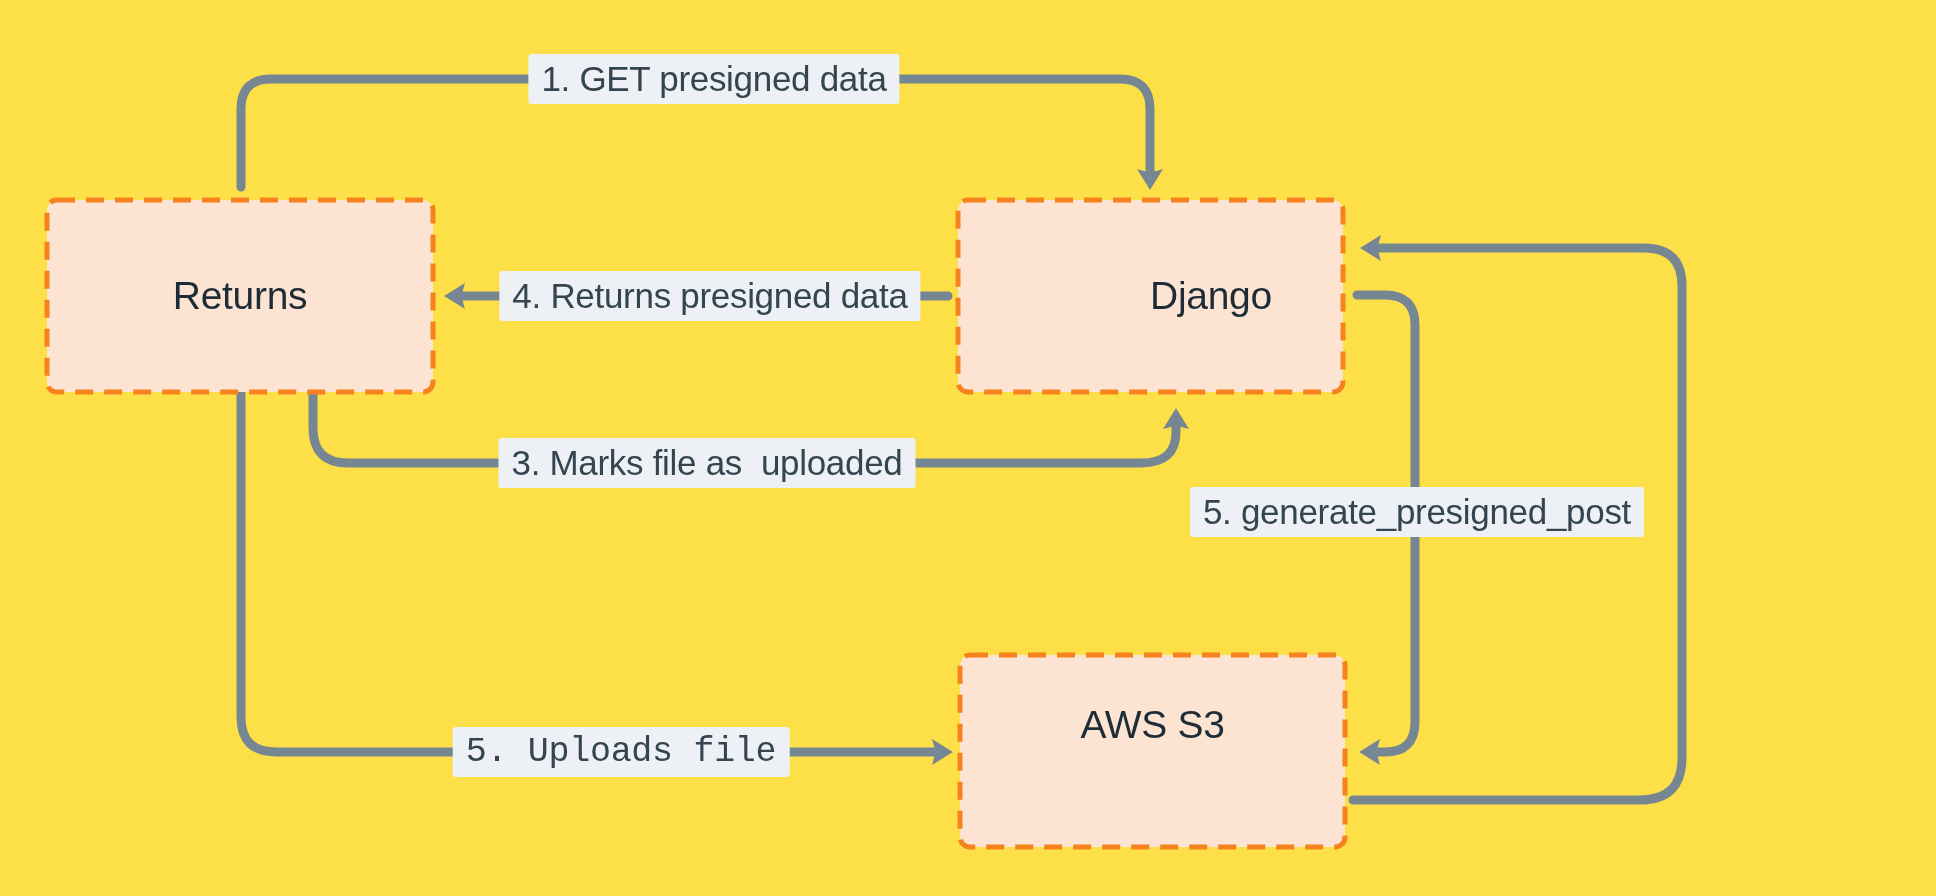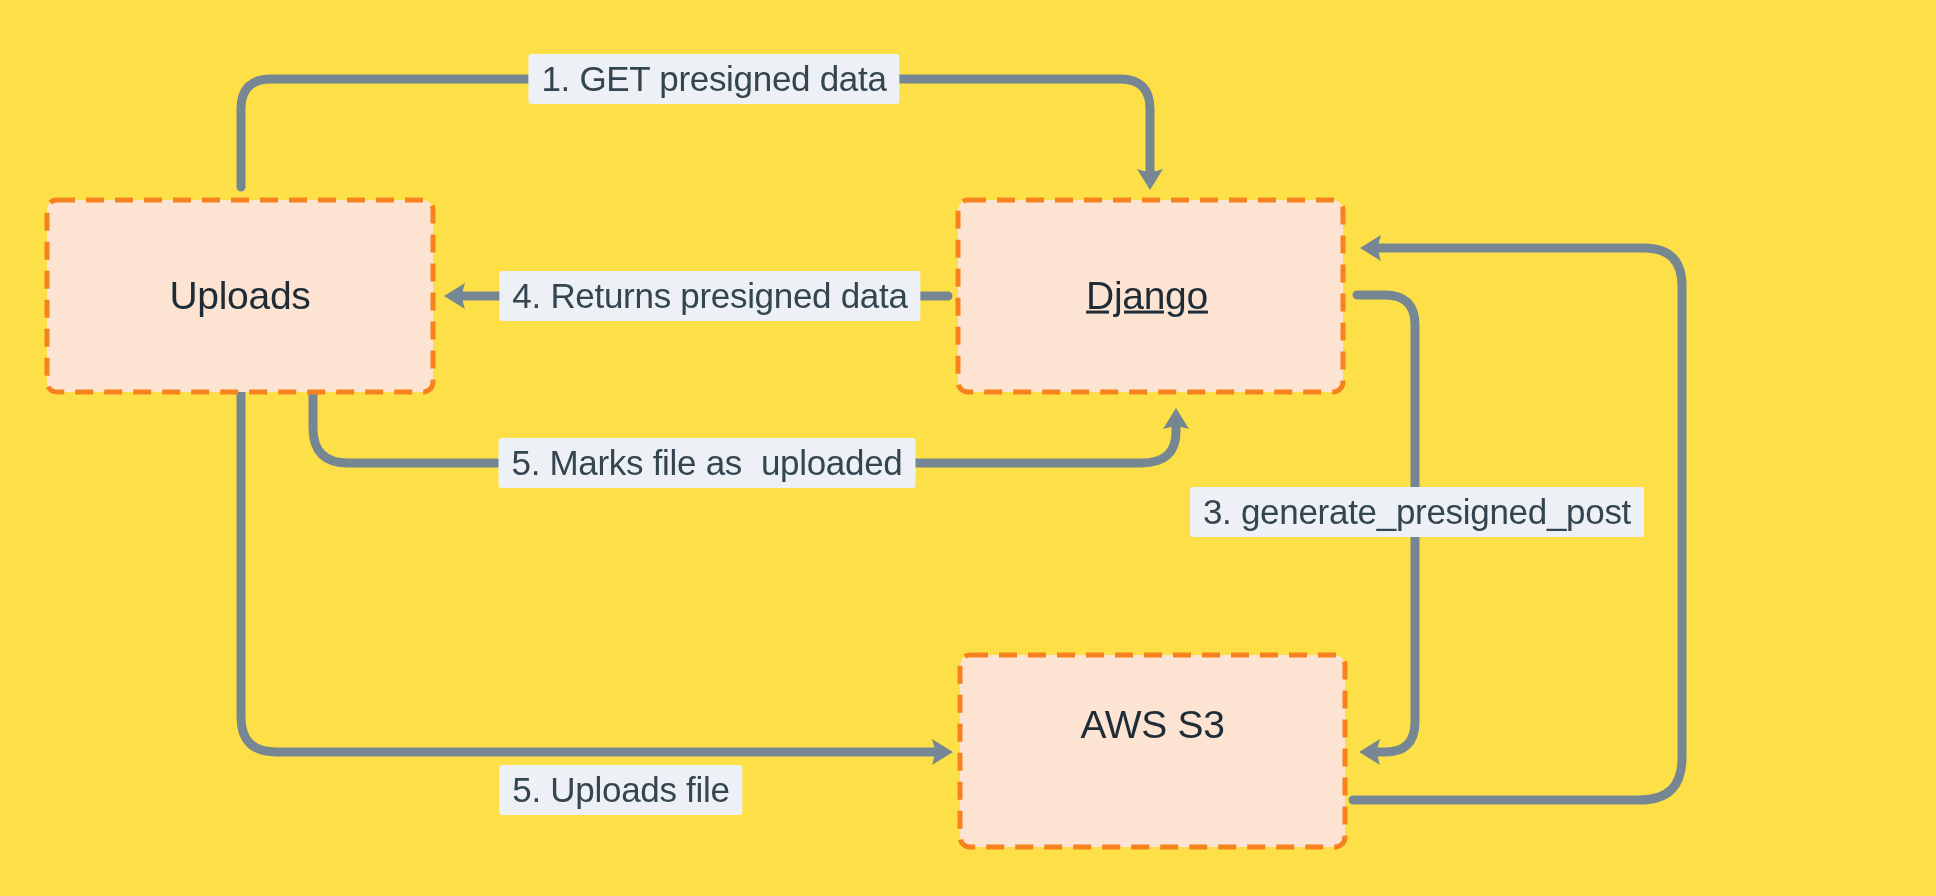--- a/index.html
+++ b/index.html
@@ -63,21 +63,21 @@
         <path d="M 313 394 V 428 Q 313 463 348 463 H 1141 Q 1176 463 1176 432 V 428" fill="none" stroke="#768793" stroke-width="9" stroke-linecap="round" marker-end="url(#arrowhead)"></path>
       </g>
     <g id="nodes-layer">
         <rect x="47" y="200" width="386" height="192" rx="10" ry="10" fill="#fde4d2" stroke="#f5811f" stroke-width="5" stroke-dasharray="18 11"></rect>
         <rect x="958" y="200" width="385" height="192" rx="10" ry="10" fill="#fde4d2" stroke="#f5811f" stroke-width="5" stroke-dasharray="18 11"></rect>
         <rect x="960" y="655" width="385" height="192" rx="10" ry="10" fill="#fde4d2" stroke="#f5811f" stroke-width="5" stroke-dasharray="18 11"></rect>
       </g>
   </svg>
   <div id="labels-layer">
       <div class="edge-label" style="left: 714px; top: 79px; background: rgb(237, 241, 245); color: rgb(52, 69, 80);">1. GET presigned data</div>
-      <div class="edge-label" style="left: 1417px; top: 512px; background: rgb(237, 241, 245); color: rgb(52, 69, 80);">3. generate_presigned_post</div>
+      <div class="edge-label" style="left: 1417px; top: 512px; background: rgb(237, 241, 245); color: rgb(52, 69, 80);">5. generate_presigned_post</div>
       <div class="edge-label" style="left: 710px; top: 296px; background: rgb(237, 241, 245); color: rgb(52, 69, 80); text-align: center;">4. Returns presigned data</div>
-      <div class="edge-label" style="left: 621px; top: 790px; background: rgb(237, 241, 245); color: rgb(52, 69, 80);">5. Uploads file</div>
-      <div class="edge-label" style="left: 707px; top: 463px; background: rgb(237, 241, 245); color: rgb(52, 69, 80);">5. Marks file as  uploaded</div>
-      <div class="node-label" style="left: 240px; top: 296px; color: rgb(29, 44, 54);">Uploads</div>
-      <div class="node-label" style="left: 1147px; top: 296px; color: rgb(29, 44, 54); text-decoration: underline;">Django</div>
+      <div class="edge-label" style="left: 621px; top: 752px; background: rgb(237, 241, 245); color: rgb(52, 69, 80); font-family: Liberation Mono, monospace;">5. Uploads file</div>
+      <div class="edge-label" style="left: 707px; top: 463px; background: rgb(237, 241, 245); color: rgb(52, 69, 80);">3. Marks file as  uploaded</div>
+      <div class="node-label" style="left: 240px; top: 296px; color: rgb(29, 44, 54);">Returns</div>
+      <div class="node-label" style="left: 1211px; top: 296px; color: rgb(29, 44, 54);">Django</div>
       <div class="node-label" style="left: 1152.5px; top: 725px; color: rgb(29, 44, 54);">AWS S3</div>
     </div>
 </div>
 
 </body></html>

